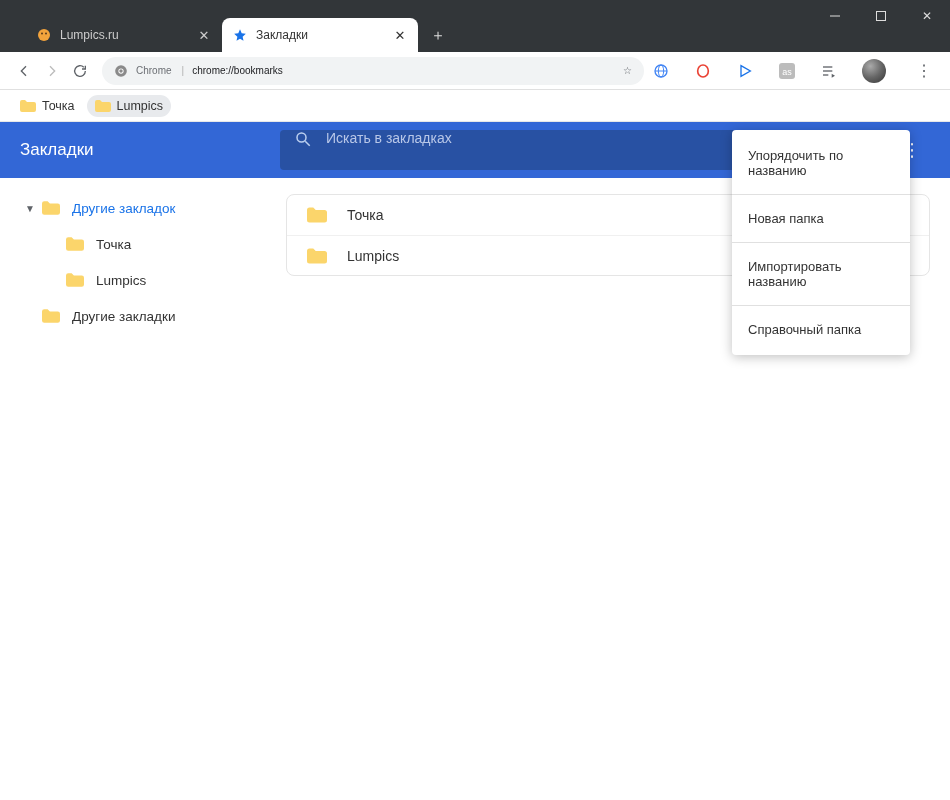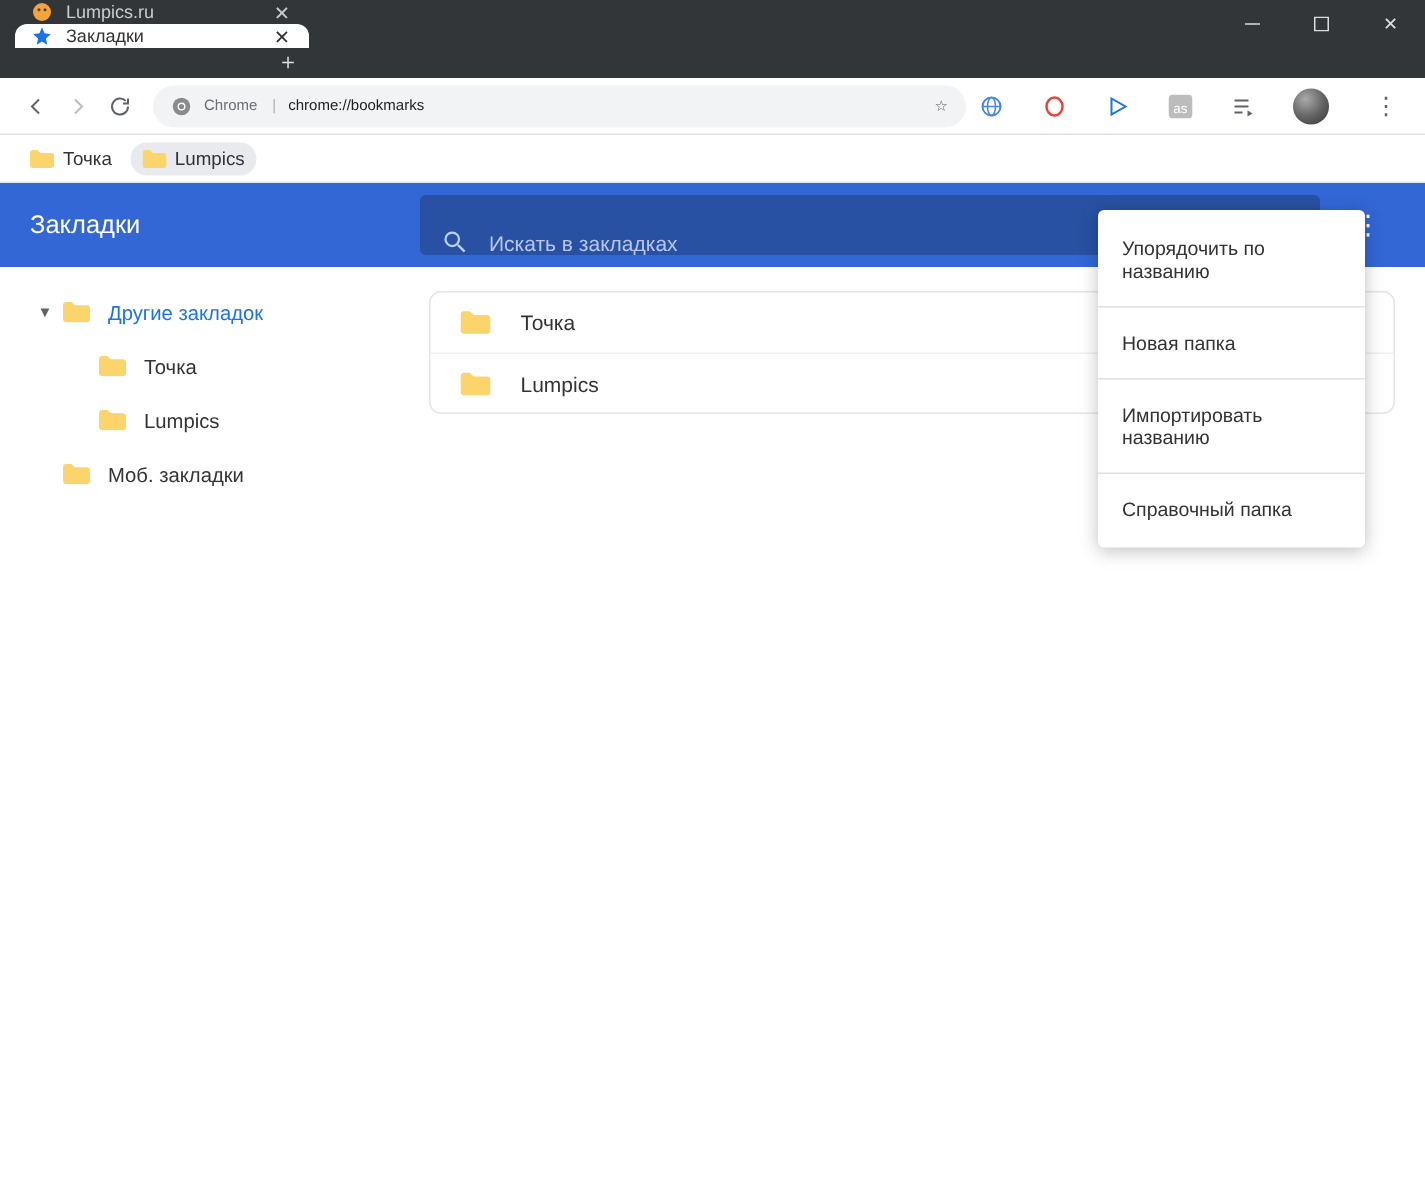--- a/index.html
+++ b/index.html
@@ -1,20 +1,20 @@
 <!DOCTYPE html>
 <html><head>
 <meta charset="utf-8">
 <style>
   * { box-sizing: border-box; margin: 0; padding: 0; font-family: "Segoe UI", Arial, sans-serif; }
   body { width: 950px; height: 800px; background: #fff; overflow: hidden; position: relative; }
 
   
   .titlebar { height: 52px; background: #323639; display: flex; align-items: flex-end; position: relative; }
-  .tabs { display: flex; align-items: flex-end; padding-left: 10px; height: 100%; flex-direction: column; }
+  .tabs { display: flex; align-items: flex-end; padding-left: 26px; height: 100%; }
   .tab { display: flex; align-items: center; height: 34px; padding: 0 10px; font-size: 12px; color: #ccc; width: 196px; border-top-left-radius: 8px; border-top-right-radius: 8px; cursor: pointer; position: relative; }
   .tab.inactive { background: transparent; }
   .tab.active { background: #fff; color: #333; }
   .tab .favicon { width: 16px; height: 16px; margin-right: 8px; display: inline-flex; align-items: center; justify-content: center; }
   .tab .label { flex: 1; white-space: nowrap; overflow: hidden; text-overflow: ellipsis; }
   .tab .close { width: 16px; height: 16px; font-size: 13px; display: inline-flex; align-items: center; justify-content: center; color: inherit; cursor: pointer; }
   .newtab-btn { width: 28px; height: 28px; margin-left: 6px; margin-bottom: 3px; color: #ddd; display: inline-flex; align-items: center; justify-content: center; font-size: 15px; cursor: pointer; border-radius: 4px; }
   .win-controls { position: absolute; right: 0; top: 0; display: flex; }
   .win-btn { width: 46px; height: 32px; display: flex; align-items: center; justify-content: center; color: #ddd; font-size: 12px; cursor: pointer; }
 
@@ -35,42 +35,42 @@
 
   
   .bmbar { height: 32px; background: #fff; display: flex; align-items: center; padding: 0 12px; gap: 4px; font-size: 12.5px; color: #333; border-bottom: 1px solid #e8e8e8; }
   .bmitem { display: flex; align-items: center; gap: 6px; padding: 4px 8px; border-radius: 4px; cursor: pointer; }
   .bmitem.active { background: #e8eaed; border-radius: 12px; }
   .folder-ic { width: 16px; height: 12px; display: inline-block; }
 
   
   .bm-header { height: 56px; background: #3367d6; display: flex; align-items: center; padding: 0 20px; color: #fff; }
   .bm-title { font-size: 17px; width: 260px; }
-  .bm-search { flex: 1; max-width: 600px; height: 40px; background: #2851a3; border-radius: 4px; display: flex; align-items: flex-end; padding: 0 14px; color: #bcd; }
+  .bm-search { flex: 1; max-width: 600px; height: 40px; background: #2851a3; border-radius: 4px; display: flex; align-items: flex-start; padding: 0 14px; color: #bcd; }
   .bm-search .searchic { margin-right: 14px; display: flex; }
   .bm-search input { background: transparent; border: none; outline: none; color: #fff; font-size: 14px; flex: 1; }
   .bm-search input::placeholder { color: #b8c7e8; }
   .bm-menu { margin-left: auto; color: #fff; font-size: 18px; cursor: pointer; width: 36px; height: 36px; display: flex; align-items: center; justify-content: center; }
 
   
   .bm-body { display: flex; height: calc(800px - 52px - 38px - 32px - 56px); background: #fff; }
   .sidebar { width: 278px; padding: 12px 0; font-size: 13.5px; }
   .tree-row { display: flex; align-items: center; height: 36px; padding-left: 18px; cursor: pointer; color: #333; }
   .tree-row.selected { color: #1a73e8; }
   .tree-row .arrow { width: 24px; color: #5f6368; font-size: 10px; display: flex; justify-content: center; }
   .tree-row .spacer { width: 24px; }
   .tree-row .ticon { margin-right: 12px; }
   .content { flex: 1; padding: 16px 20px 16px 8px; }
   .card { background: #fff; border: 1px solid #e5e5e5; border-radius: 8px; overflow: hidden; }
   .item { display: flex; align-items: center; height: 40px; padding: 0 20px; font-size: 14px; color: #333; cursor: pointer; }
   .item + .item { border-top: 1px solid #f0f0f0; }
   .item .ticon { margin-right: 20px; }
 
   
-  .ctx-menu { position: absolute; right: 40px; top: 140px; width: 178px; background: #fff; border-radius: 4px; box-shadow: 0 2px 12px rgba(0,0,0,0.25); padding: 8px 0; font-size: 13px; color: #333; z-index: 50; }
+  .ctx-menu { position: absolute; right: 40px; top: 130px; width: 178px; background: #fff; border-radius: 4px; box-shadow: 0 2px 12px rgba(0,0,0,0.25); padding: 8px 0; font-size: 13px; color: #333; z-index: 50; }
   .ctx-item { padding: 10px 16px; cursor: pointer; }
   .ctx-sep { height: 1px; background: #e0e0e0; margin: 6px 0; }
   .ctx-item.highlight { position: relative; }
   .ctx-item.highlight::after { content: ""; position: absolute; left: -6px; right: -6px; top: -3px; bottom: -3px; border: 3px solid #d92525; border-radius: 6px; pointer-events: none; }
 
   svg { display: block; }
 </style>
 </head>
 <body>
 
@@ -241,21 +241,21 @@
         </span>
       <span>Lumpics</span>
     </div>
     <div class="tree-row">
       <span class="spacer"></span>
       <span class="ticon">
           <svg width="18" height="14" viewBox="0 0 16 12">
             <path d="M0 2a2 2 0 0 1 2-2h3l2 2h7a2 2 0 0 1 2 2v6a2 2 0 0 1-2 2H2a2 2 0 0 1-2-2z" fill="#fbd56b"></path>
           </svg>
         </span>
-      <span>Моб. закладки</span>
+      <span>Другие закладки</span>
     </div>
   </div>
 
   <div class="content">
     <div class="card">
       <div class="item">
         <span class="ticon">
             <svg width="20" height="16" viewBox="0 0 16 12">
               <path d="M0 2a2 2 0 0 1 2-2h3l2 2h7a2 2 0 0 1 2 2v6a2 2 0 0 1-2 2H2a2 2 0 0 1-2-2z" fill="#fbd56b"></path>
             </svg>

